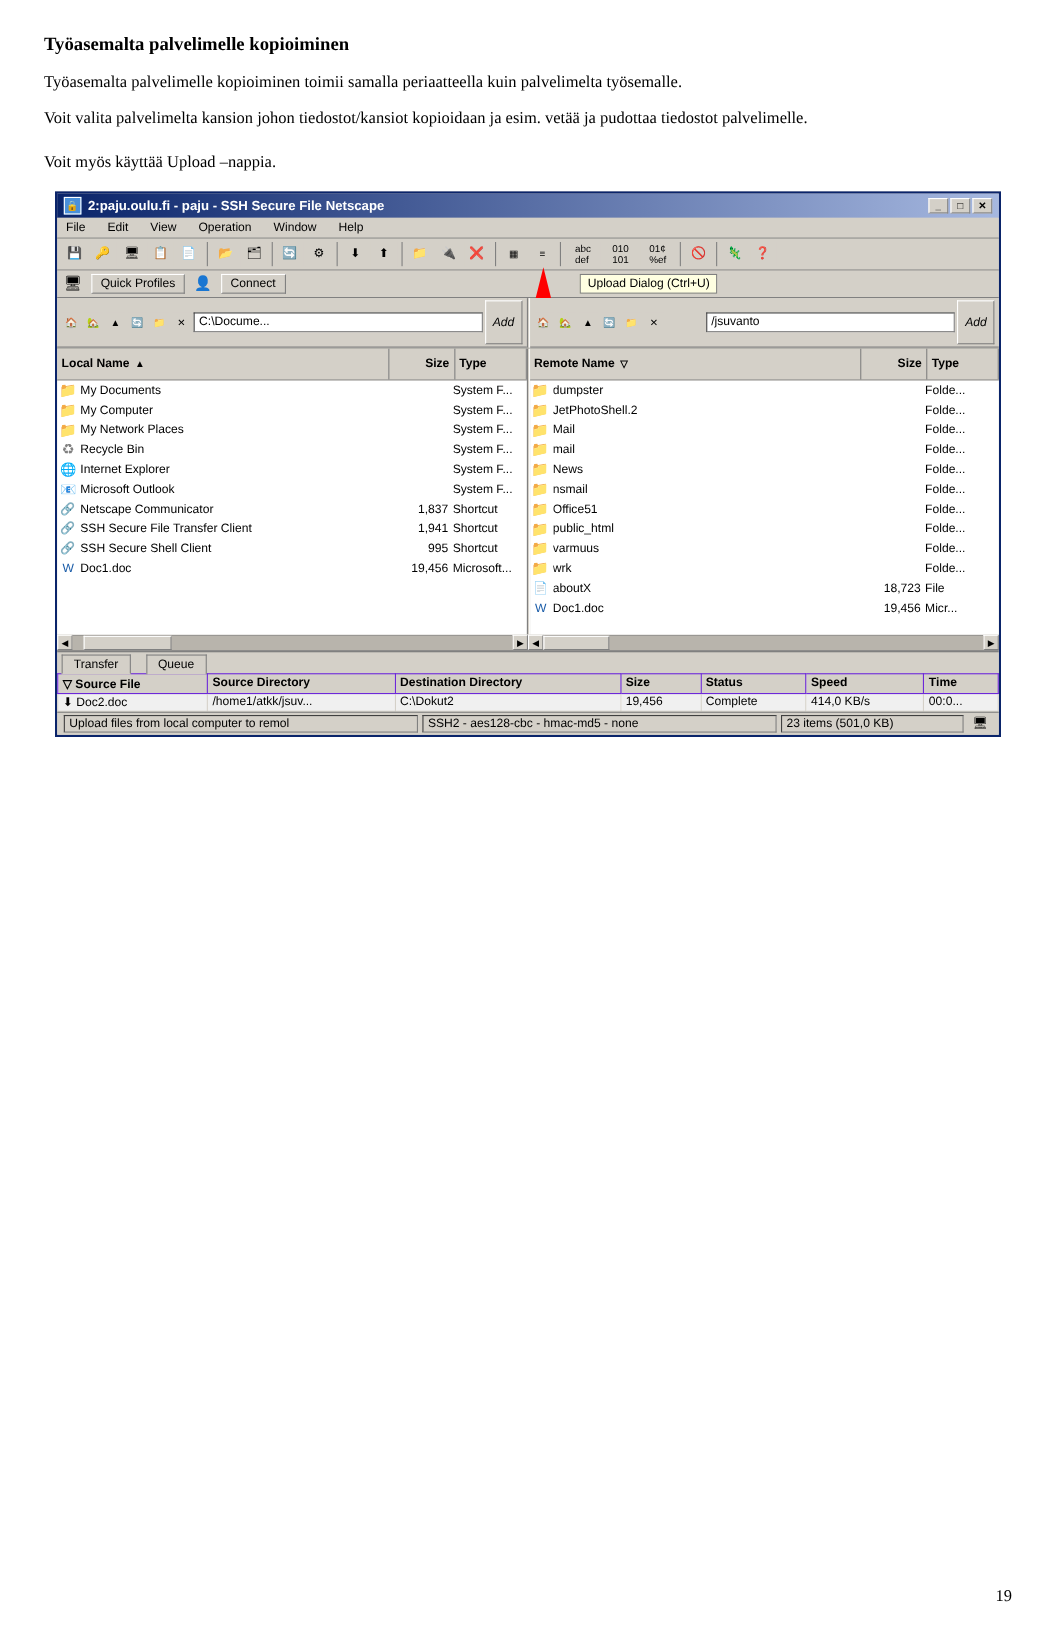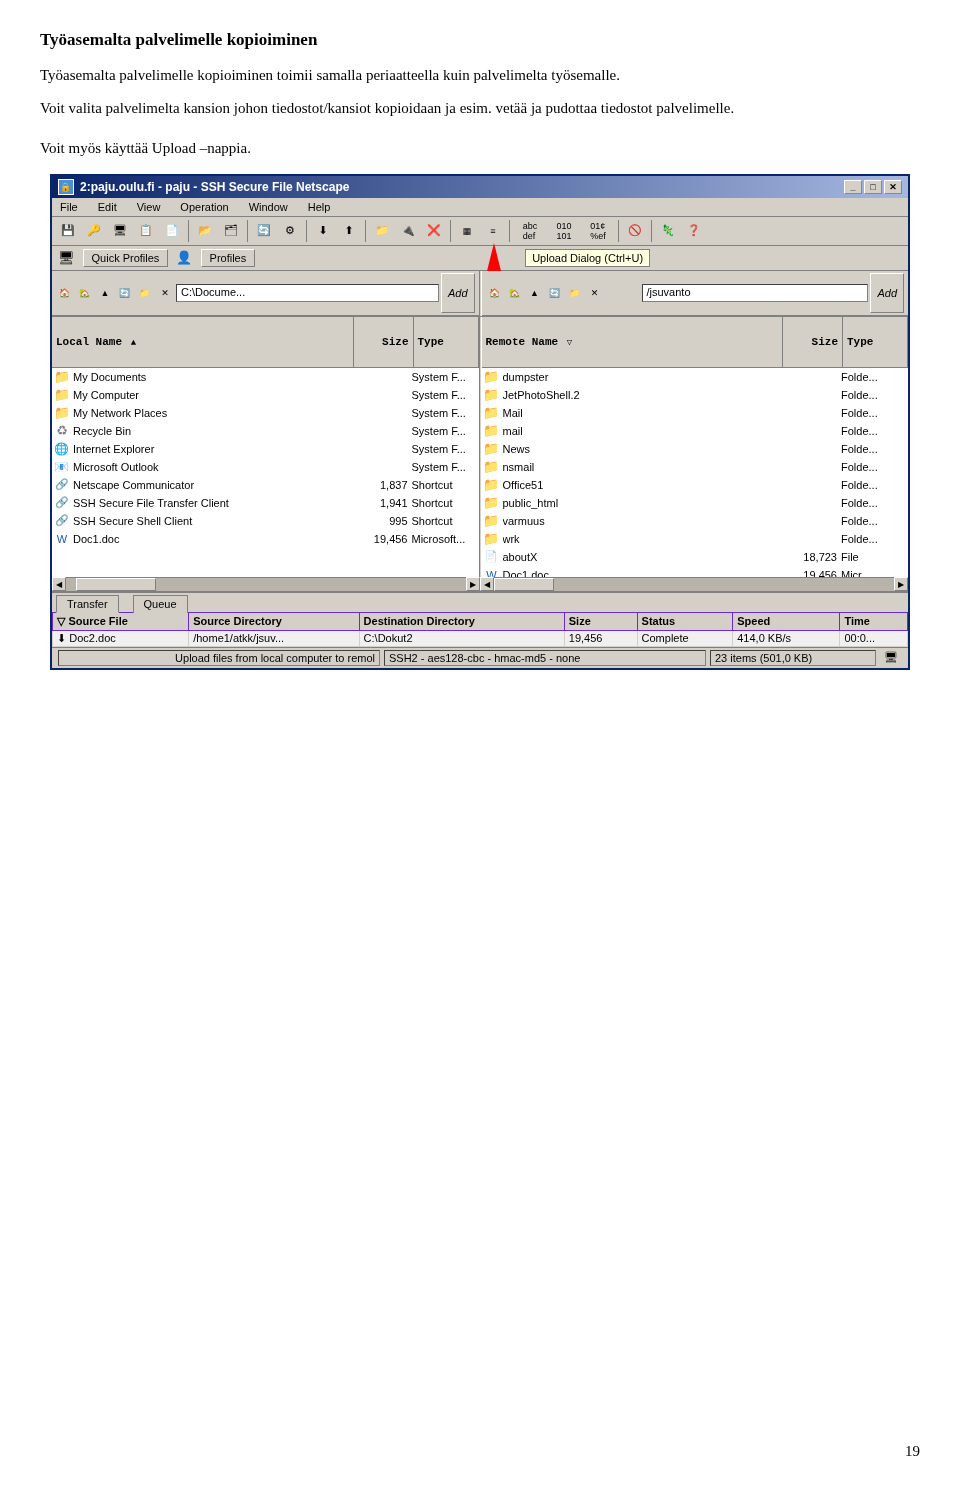--- a/index.html
+++ b/index.html
@@ -169,25 +169,24 @@
 
     
     .file-list-header {
       display: flex;
       background: #d4d0c8;
       border-bottom: 1px solid #808080;
       font-size: 11px;
       font-weight: bold;
     }
     .file-list-header .col {
-      padding: 19px 4px;
+      padding: 8px 4px;
       border-right: 1px solid #808080;
       cursor: pointer;
       user-select: none;
-      font-family: Liberation Mono, monospace;
     }
     .col-name { flex: 1; }
     .col-size { width: 60px; text-align: right; }
     .col-type { width: 65px; }
     .col-sort { font-size: 9px; margin-left: 2px; }
 
     .file-list {
       background: #fff;
       overflow-y: auto;
       flex: 1;
@@ -380,21 +379,21 @@
     <div class="tool-btn">🚫</div>
     <div class="tb-sep"></div>
     <div class="tool-btn">🦎</div>
     <div class="tool-btn">❓</div>
   </div>
 
   <div class="quick-bar">
     <div style="font-size:13px;">🖥</div>
     <button class="qc-btn">Quick Profiles</button>
     <div style="font-size:13px;">👤</div>
-    <button class="qc-btn">Profiles</button>
+    <button class="qc-btn">Connect</button>
     <div style="flex:1; display:flex; justify-content: center; text-align: center;">
       <div class="upload-dialog-tooltip">Upload Dialog (Ctrl+U)</div>
     </div>
   </div>
 
   <div class="panels-container" style="border-bottom: 1px solid #808080; background:#d4d0c8;">
 
     <div class="panel-nav" style="flex:1; display:flex; align-items:center; gap:2px; padding:2px 4px;">
       <div class="tool-btn" style="width:18px;height:18px;font-size:9px;">🏠</div>
       <div class="tool-btn" style="width:18px;height:18px;font-size:9px;">🏡</div>
@@ -665,21 +664,21 @@
             <td>19,456</td>
             <td>Complete</td>
             <td>414,0 KB/s</td>
             <td>00:0...</td>
           </tr>
         </tbody>
     </table>
   </div>
 
   <div class="status-bar">
-    <div class="status-segment" style="flex:2;text-align:right;">Upload files from local computer to remol</div>
+    <div class="status-segment" style="flex:2;">Upload files from local computer to remol</div>
     <div class="status-segment" style="flex:2;">SSH2 - aes128-cbc - hmac-md5 - none</div>
     <div class="status-segment" style="flex:1;">23 items (501,0 KB)</div>
     <div style="width:22px; display:flex; align-items:center; justify-content:center;">🖥</div>
   </div>
 
 </div>
 
 <div class="page-number">19</div>
 
 </body></html>

